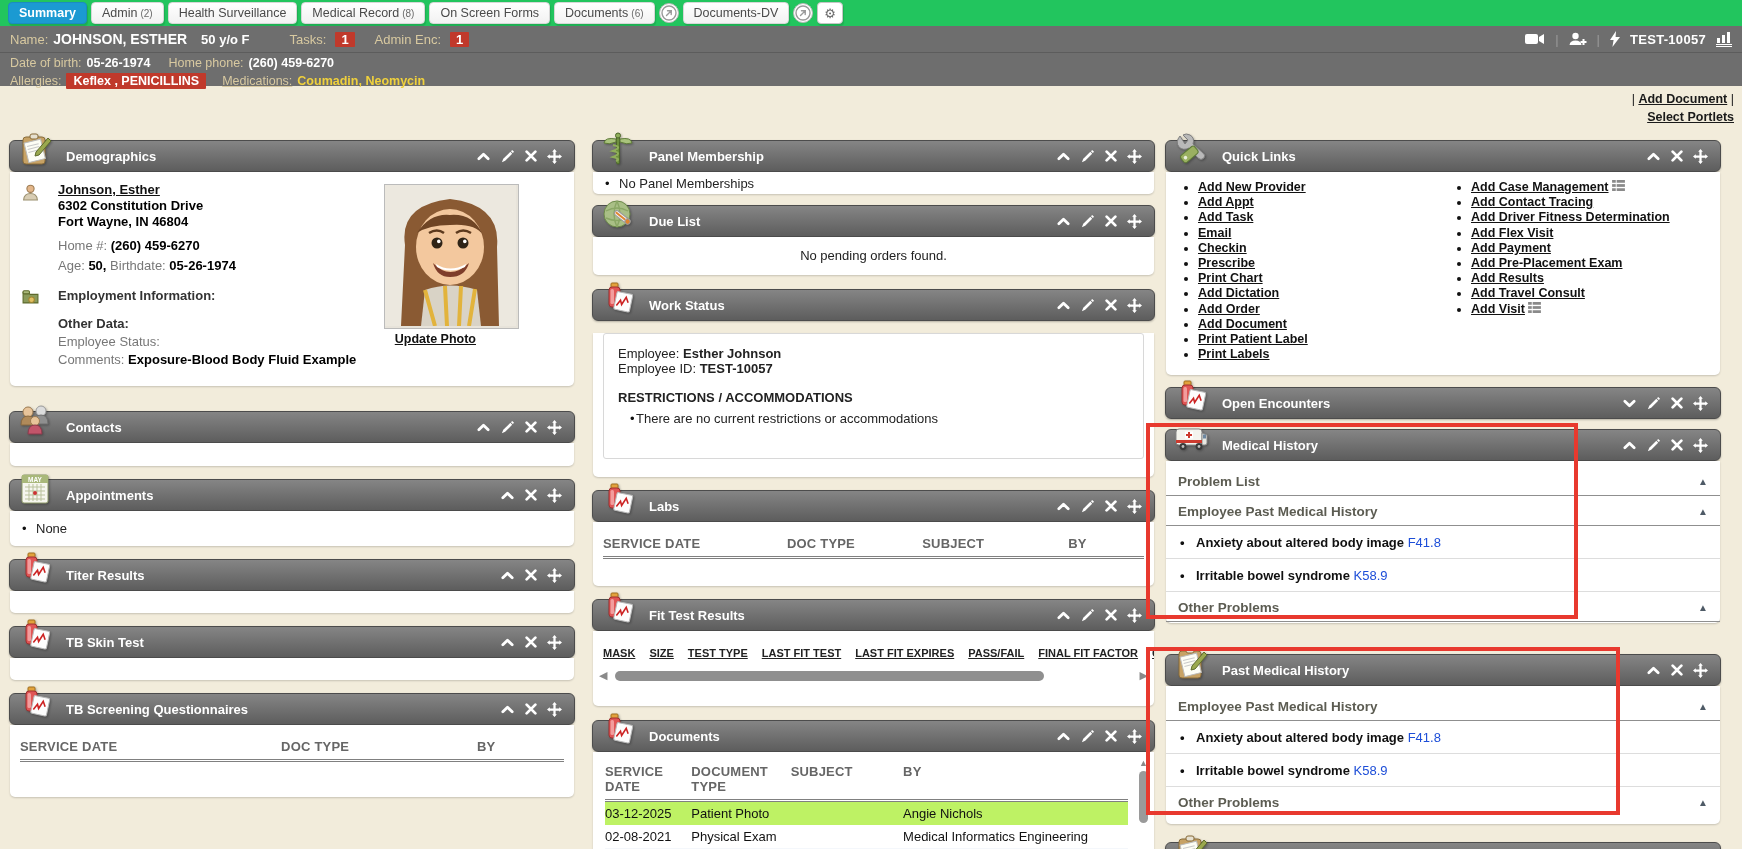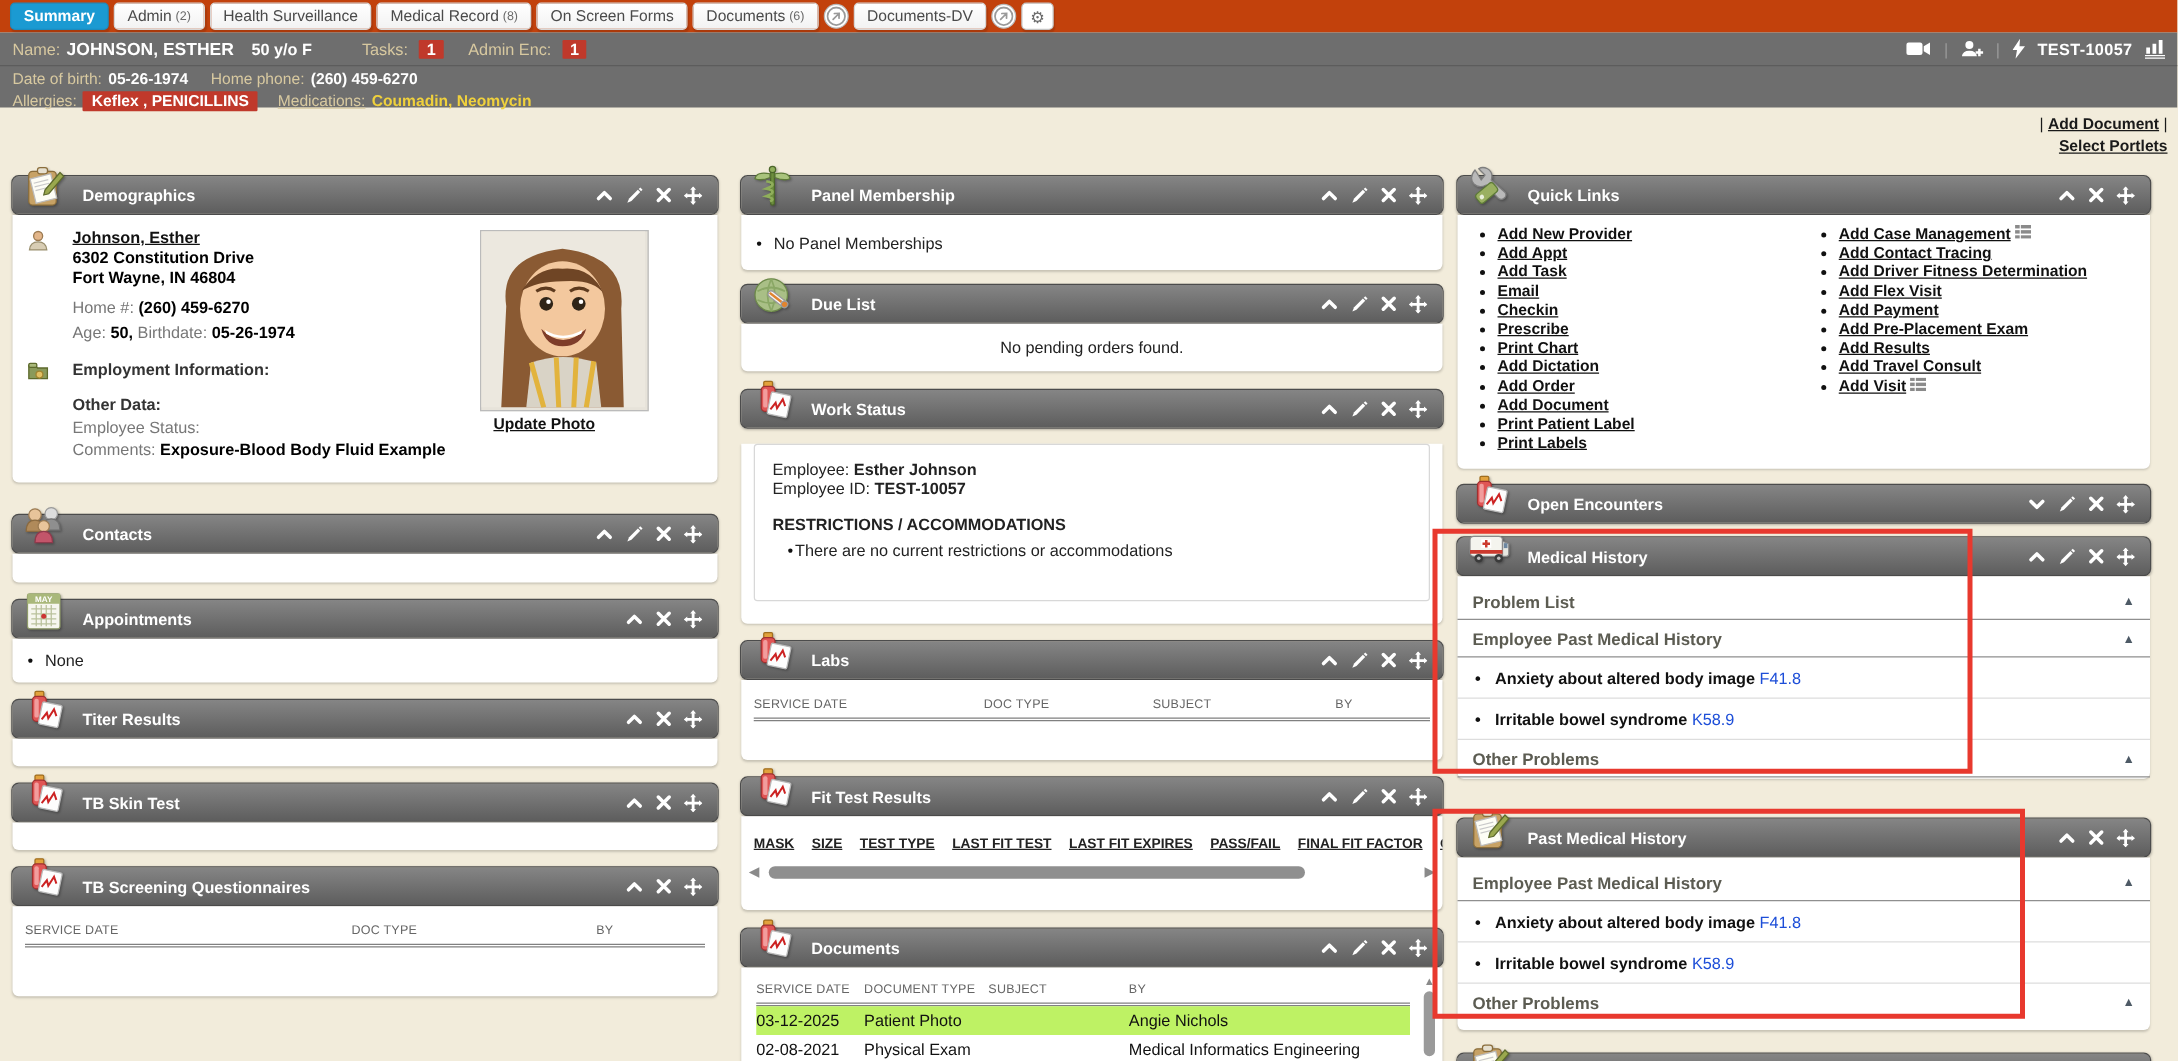--- a/index.html
+++ b/index.html
@@ -1,21 +1,21 @@
 <!DOCTYPE html>
 <html><head>
 <meta charset="utf-8">
 <style>
   html,body{margin:0;padding:0;}
   body{width:1742px;height:849px;overflow:hidden;background:#f2ecdb;
        font-family:"Liberation Sans",sans-serif;-webkit-font-smoothing:antialiased;}
   .page{position:relative;width:1742px;height:849px;overflow:hidden;}
 
   
-  .tabbar{position:absolute;top:0;left:0;right:0;height:26px;background:#c2410c;display:flex;align-items:center;padding-left:8px;gap:4px;}
+  .tabbar{position:absolute;top:0;left:0;right:0;height:26px;background:#22c55e;display:flex;align-items:center;padding-left:8px;gap:4px;}
   .tab{height:20px;display:flex;align-items:center;padding:0 10px;border:1px solid #d7d7d7;border-radius:4px;
        background:linear-gradient(#ffffff,#f2f2f2);color:#4a4a4a;font-size:12.5px;white-space:nowrap;cursor:pointer;box-shadow:1px 2px 1px rgba(0,0,0,.12);}
   .tab .cnt{font-size:10px;margin-left:3px;color:#6a6a6a;}
   .tab.active{background:#1b9ad2;border-color:#1b8cc0;color:#fff;font-weight:bold;}
   .roundbtn{width:18px;height:18px;border-radius:50%;border:1px solid #b9b9b9;background:#fff;display:flex;align-items:center;justify-content:center;cursor:pointer;}
   .gearbtn{height:20px;padding:0 6px;border:1px solid #c5c5c5;border-radius:4px;background:#fff;color:#6b6b6b;font-size:13px;display:flex;align-items:center;cursor:pointer;box-shadow:1px 2px 1px rgba(0,0,0,.12);}
 
   
   .banner{position:absolute;top:26px;left:0;right:0;height:60px;background:#6e6e6e;color:#fff;font-size:13px;}
   .brow1{height:26px;display:flex;align-items:center;padding:0 10px;border-bottom:1px solid #5c5c5c;}
@@ -43,21 +43,21 @@
   
   .portlet{position:relative;margin-bottom:13px;}
   .phead{position:relative;height:30px;background:linear-gradient(#858585,#5d5d5d);border:1px solid #4c4c4c;border-radius:6px;
          display:flex;align-items:center;color:#fff;font-size:13px;font-weight:bold;padding-left:56px;box-shadow:0 1px 2px rgba(0,0,0,.25);}
   .picon{position:absolute;left:8px;top:-9px;width:34px;height:34px;filter:drop-shadow(1px 1px 1px rgba(0,0,0,.3));}
   .pctrls{margin-left:auto;display:flex;align-items:center;gap:9px;padding-right:12px;}
   .pctrls svg{display:block;cursor:pointer;}
   .pbody{background:#fff;border-radius:0 0 5px 5px;margin:0 1px;box-shadow:0 1px 2px rgba(0,0,0,.18);position:relative;font-size:13px;color:#222;}
 
   
-  .thdr{display:flex;color:#666;font-size:10px;font-weight:normal;letter-spacing:.2px;align-items:flex-end;}
+  .thdr{display:flex;color:#666;font-size:13px;font-weight:bold;letter-spacing:.2px;}
   .thdr-line{border-bottom:3px double #808080;}
   .trow{display:flex;font-size:13px;color:#111;align-items:center;}
 
   
   .bullet{position:relative;padding-left:26px;}
   .bullet::before{content:"•";position:absolute;left:12px;color:#111;}
 
   
   .demo-grid{padding:10px 12px 14px 12px;position:relative;min-height:170px;}
   .demo-line{margin-left:36px;line-height:16px;}
@@ -532,21 +532,21 @@
               <use href="#i-pencil"></use>
             </svg>
           <svg width="14" height="14">
               <use href="#i-x"></use>
             </svg>
           <svg width="15" height="15">
               <use href="#i-move"></use>
             </svg>
         </span>
       </div>
-      <div class="pbody" style="height:44px;display:flex;align-items:center">
+      <div class="pbody" style="height:22px;display:flex;align-items:center">
         <div class="bullet">No Panel Memberships</div>
       </div>
     </div>
 
     <div class="portlet" style="margin-bottom:14px">
       <div class="phead">
         <svg class="picon">
             <use href="#p-globe"></use>
           </svg>
         <span>Due List</span>

